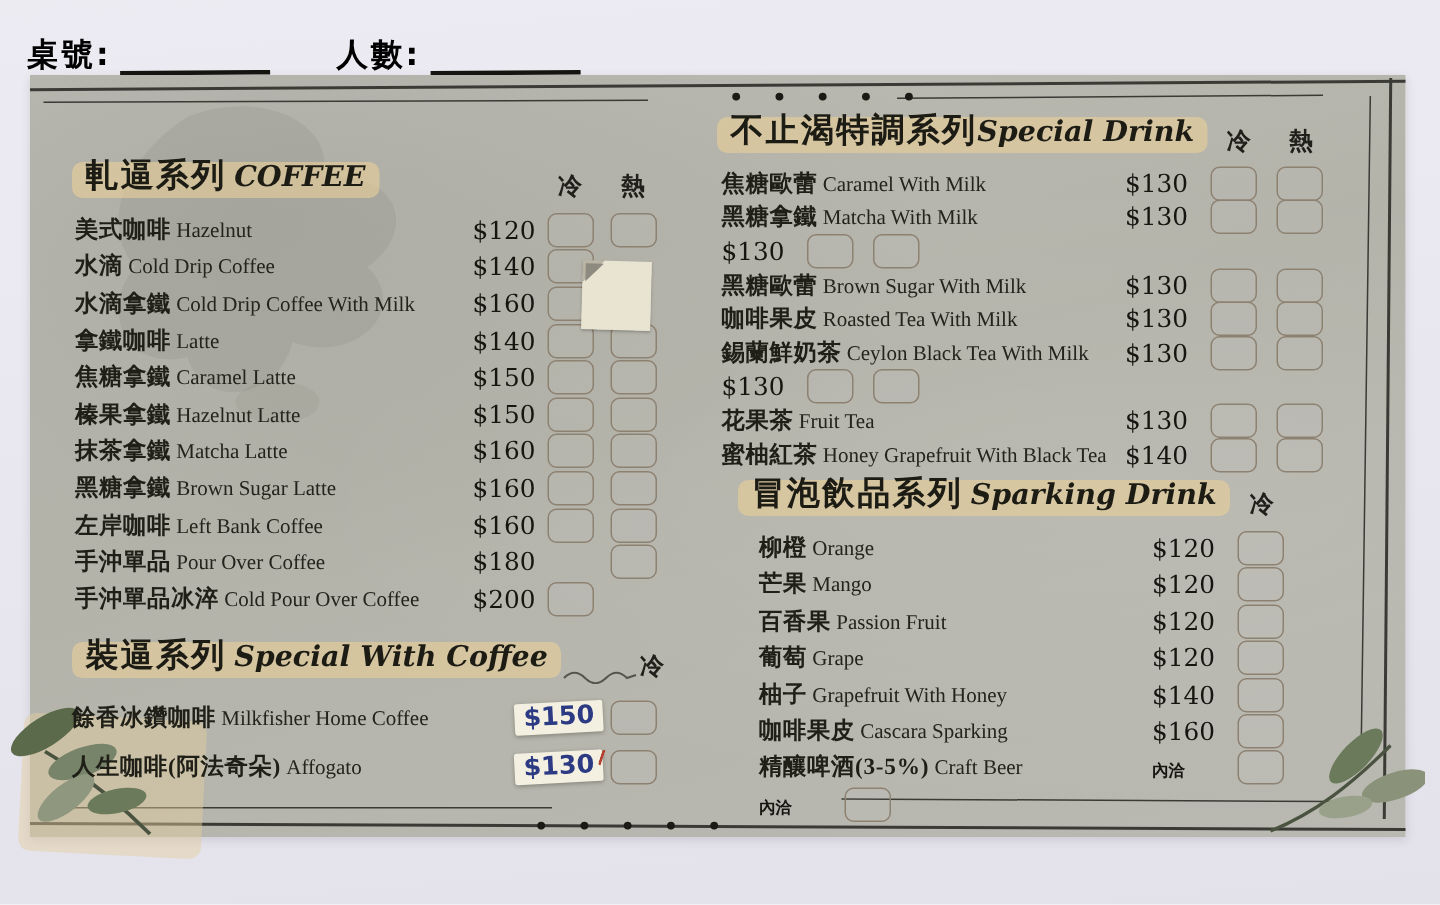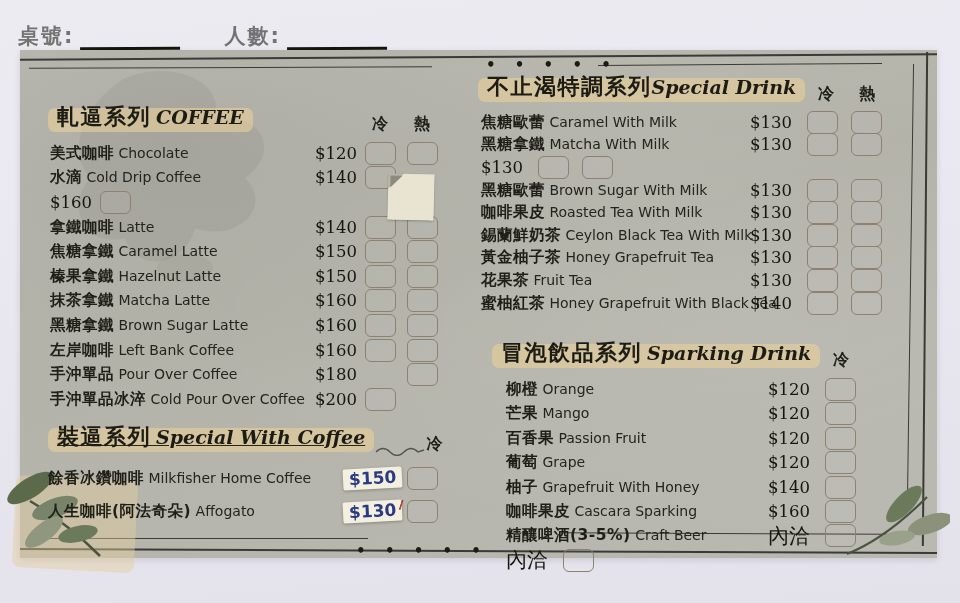--- a/index.html
+++ b/index.html
@@ -2,21 +2,21 @@
 <html><head>
 <meta charset="utf-8">
 <style>
   html,body{margin:0;padding:0;}
   body{
     width:960px;height:603px;position:relative;overflow:hidden;
     background:linear-gradient(175deg,#edebf2,#e7e5ee 60%,#e3e1ea);
     font-family:"DejaVu Sans",sans-serif;color:#26261f;
   }
   
-  .topbar{position:absolute;left:18px;top:22px;font-size:21px;font-weight:700;letter-spacing:2px;color:#737373;}
+  .topbar{position:absolute;left:18px;top:22px;font-size:21px;font-weight:700;letter-spacing:2px;color:#000000;}
   .blank{display:inline-block;width:100px;height:20px;border-bottom:3px solid #15150f;margin:0 6px;transform:rotate(-.4deg);vertical-align:bottom;}
   .blank.first{margin-right:44px;}
   
   .paper{
     position:absolute;left:20px;top:50px;width:917px;height:508px;
     background:
       radial-gradient(ellipse at 16% 18%, rgba(118,118,110,.16), transparent 42%),
       radial-gradient(ellipse at 78% 55%, rgba(255,255,255,.07), transparent 55%),
       linear-gradient(165deg,#bdbcb4,#b3b3aa 45%,#bab9b1);
     box-shadow:0 2px 6px rgba(60,60,70,.15);
@@ -32,45 +32,45 @@
   .ln.bot2{left:0;right:0;bottom:6px;height:1.6px;transform:rotate(.25deg);}
   .stain{position:absolute;pointer-events:none;}
   .wash{position:absolute;background:rgba(229,207,158,.45);border-radius:8px;transform:rotate(3deg);}
   
   .col{position:absolute;}
   .col-left{left:28px;top:52px;width:395px;}
   .col-right{left:458px;top:6px;width:410px;}
   
   .sec-head{display:flex;align-items:flex-start;}
   .sec-title{flex:1;}
-  .s2h .sec-title{flex:none;text-decoration:underline;}
+  .s2h .sec-title{flex:none;}
   .hl{background:rgba(233,206,151,.62);padding:1px 9px 4px;border-radius:7px;white-space:nowrap;}
   .tzh{font-size:22px;font-weight:700;letter-spacing:1.5px;color:#1c1c15;}
   .ten{font-family:"DejaVu Serif",serif;font-style:italic;font-weight:700;font-size:19px;color:#1c1c15;}
   .collab{width:42px;text-align:center;font-size:16px;font-weight:700;margin-top:12px;color:#20201a;}
   .s3h .collab,.s4h .collab{width:44px;}
   .s2h{margin-top:10px;}
-  .s4h{margin-top:24px;padding-right:26px;padding-left:14px;}
+  .s4h{margin-top:0;padding-right:26px;padding-left:14px;}
   .squig{margin-top:22px;flex:none;}
   .s2h .spacer{flex:1;}
   
   .rows{margin-top:6px;}
   .row{display:flex;align-items:center;}
   .s1 .row{height:24.6px;padding-left:2px;}
   .s2 .row{height:33px;}
   .s3 .row{height:22.6px;padding-left:3px;}
   .s4 .row{height:24.4px;padding-left:28px;padding-right:26px;}
-  .iname{flex:1;min-width:0;white-space:nowrap;overflow:visible;}
+  .iname{flex:1;min-width:0;white-space:nowrap;overflow:visible;font-family:Liberation Serif, serif;}
   .zh{font-size:15.5px;font-weight:600;letter-spacing:.5px;color:#1f1f18;}
   .en{font-size:14px;color:#24241c;}
   .pcell{width:44px;flex:none;}
   .s2 .pcell{width:58px;}
   .s3 .pcell,.s4 .pcell{width:50px;}
   .price{font-family:"DejaVu Serif",serif;font-size:16.5px;color:#17150f;white-space:nowrap;}
-  .price.ask{font-family:"DejaVu Sans",sans-serif;font-weight:400;font-size:21px;}
+  .price.ask{font-family:"DejaVu Sans",sans-serif;font-weight:700;font-size:11px;}
   .cbcell{width:42px;flex:none;display:flex;justify-content:center;}
   .s3 .cbcell,.s4 .cbcell{width:44px;}
   .cbox{width:29px;height:21px;border:1.6px solid #8d8171;border-radius:6px;background:rgba(255,255,255,.04);}
   .psticker{
     display:inline-block;background:#f4f0e1;color:#2b3a82;font-weight:700;font-size:17px;
     padding:0 6px 1px;border-radius:2px;transform:rotate(-3deg);
     box-shadow:0 1px 3px rgba(40,40,30,.35);white-space:nowrap;
   }
   
   .dots{font-weight:700;letter-spacing:7px;font-size:15px;color:#1b1b15;}
@@ -130,38 +130,39 @@
 
     <div class="sec-head s1h">
       <div class="sec-title">
         <span class="hl"><span class="tzh">軋逼系列</span>&nbsp;<span class="ten">COFFEE</span></span>
       </div>
       <span class="collab">冷</span>
       <span class="collab">熱</span>
     </div>
     <div class="rows s1">
         <div class="row">
-          <span class="iname"><span class="zh">美式咖啡</span><span class="en"> Chocolate</span></span>
+          <span class="iname"><span class="zh">美式咖啡</span><span class="en"> Hazelnut</span></span>
           <span class="pcell"><span class="price">$120</span></span>
           <span class="cbcell">
             <span class="cbox"></span>
           </span>
           <span class="cbcell">
             <span class="cbox"></span>
           </span>
         </div>
         <div class="row">
           <span class="iname"><span class="zh">水滴</span><span class="en"> Cold Drip Coffee</span></span>
           <span class="pcell"><span class="price">$140</span></span>
           <span class="cbcell">
             <span class="cbox"></span>
           </span>
           <span class="cbcell"></span>
         </div>
         <div class="row">
+          <span class="iname"><span class="zh">水滴拿鐵</span><span class="en"> Cold Drip Coffee With Milk</span></span>
           <span class="pcell"><span class="price">$160</span></span>
           <span class="cbcell">
             <span class="cbox"></span>
           </span>
           <span class="cbcell"></span>
         </div>
         <div class="row">
           <span class="iname"><span class="zh">拿鐵咖啡</span><span class="en"> Latte</span></span>
           <span class="pcell"><span class="price">$140</span></span>
           <span class="cbcell">
@@ -337,21 +338,20 @@
           <span class="iname"><span class="zh">錫蘭鮮奶茶</span><span class="en"> Ceylon Black Tea With Milk</span></span>
           <span class="pcell"><span class="price">$130</span></span>
           <span class="cbcell">
             <span class="cbox"></span>
           </span>
           <span class="cbcell">
             <span class="cbox"></span>
           </span>
         </div>
         <div class="row">
-          <span class="iname"><span class="zh">黃金柚子茶</span><span class="en"> Honey Grapefruit Tea</span></span>
           <span class="pcell"><span class="price">$130</span></span>
           <span class="cbcell">
             <span class="cbox"></span>
           </span>
           <span class="cbcell">
             <span class="cbox"></span>
           </span>
         </div>
         <div class="row">
           <span class="iname"><span class="zh">花果茶</span><span class="en"> Fruit Tea</span></span>

